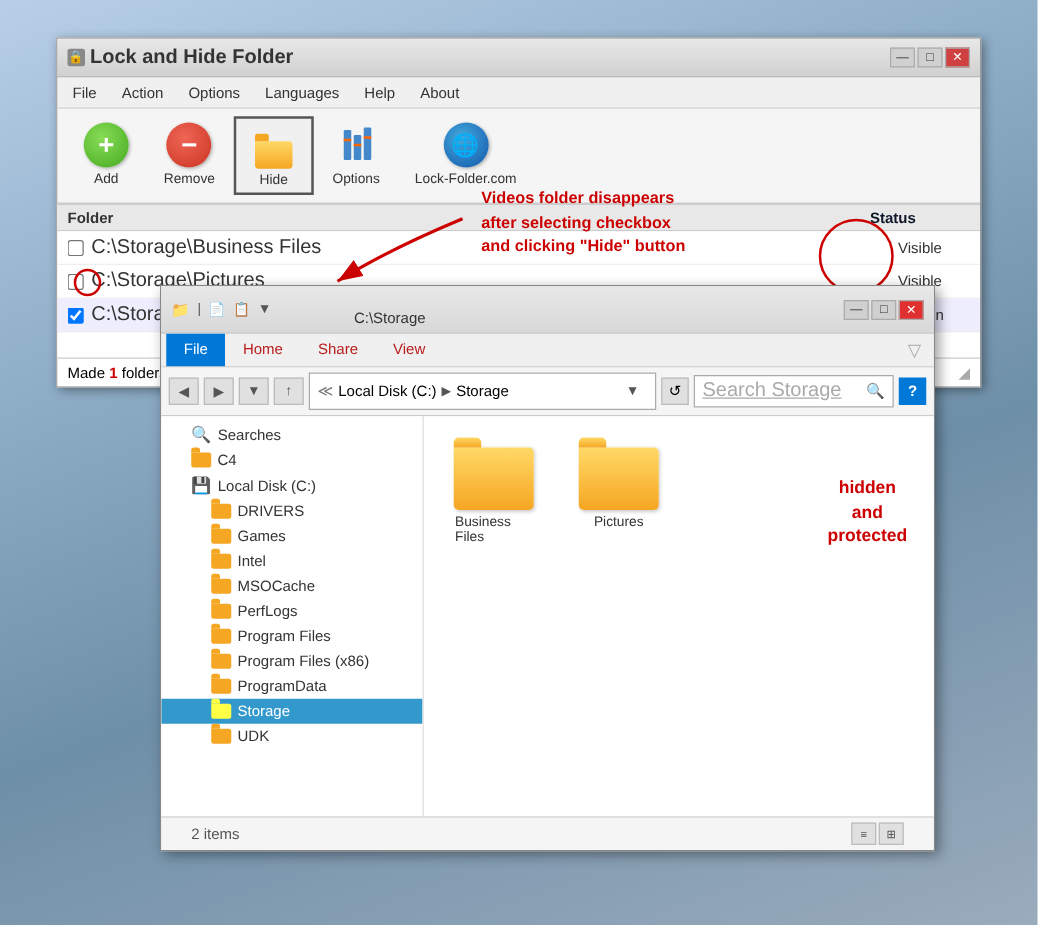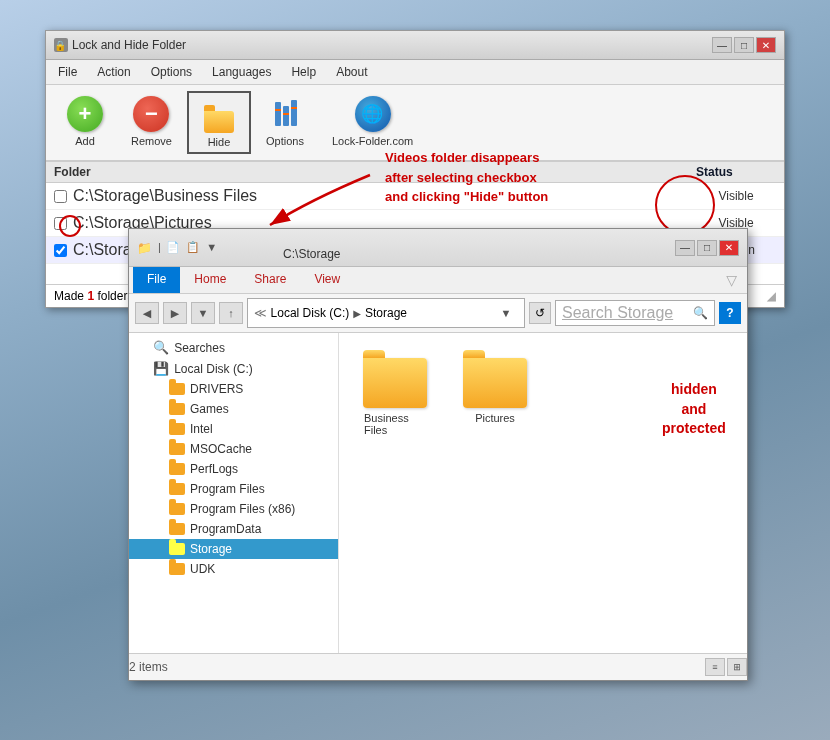--- a/index.html
+++ b/index.html
@@ -43,23 +43,23 @@
       height: 14px;
       background: #888;
       border-radius: 2px;
       display: flex;
       align-items: center;
       justify-content: center;
       font-size: 10px;
     }
 
     .title-text {
-      font-size: 12px;
-      color: #333;
-      font-weight: normal;
+      font-size: 16px;
+      color: #333;
+      font-weight: bold;
     }
 
     .title-bar-controls {
       display: flex;
       gap: 2px;
     }
 
     .title-btn {
       width: 20px;
       height: 16px;
@@ -515,21 +515,21 @@
     .folder-label {
       font-size: 11px;
       color: #333;
       text-align: left;
       word-break: break-word;
     }
 
     .status-bar-explorer {
       background: #f5f5f5;
       border-top: 1px solid #ccc;
-      padding: 4px 0;
+      padding: 4px 24px;
       display: flex;
       justify-content: space-between;
       align-items: center;
       font-size: 12px;
       color: #555;
     }
 
     .view-icons {
       display: flex;
       gap: 2px;
@@ -764,20 +764,24 @@
 
   <div class="explorer-body">
 
     <div class="nav-panel">
 
       <div class="nav-item l2">
         <span style="font-size:13px;">🔍</span>
         <span>Searches</span>
       </div>
       <div class="nav-item l2">
+        <div class="nav-folder-icon"></div>
+        <span>C4</span>
+      </div>
+      <div class="nav-item l2">
         <span style="font-size:13px;">💾</span>
         <span>Local Disk (C:)</span>
       </div>
       <div class="nav-item l3">
         <div class="nav-folder-icon"></div>
         <span>DRIVERS</span>
       </div>
       <div class="nav-item l3">
         <div class="nav-folder-icon"></div>
         <span>Games</span>

